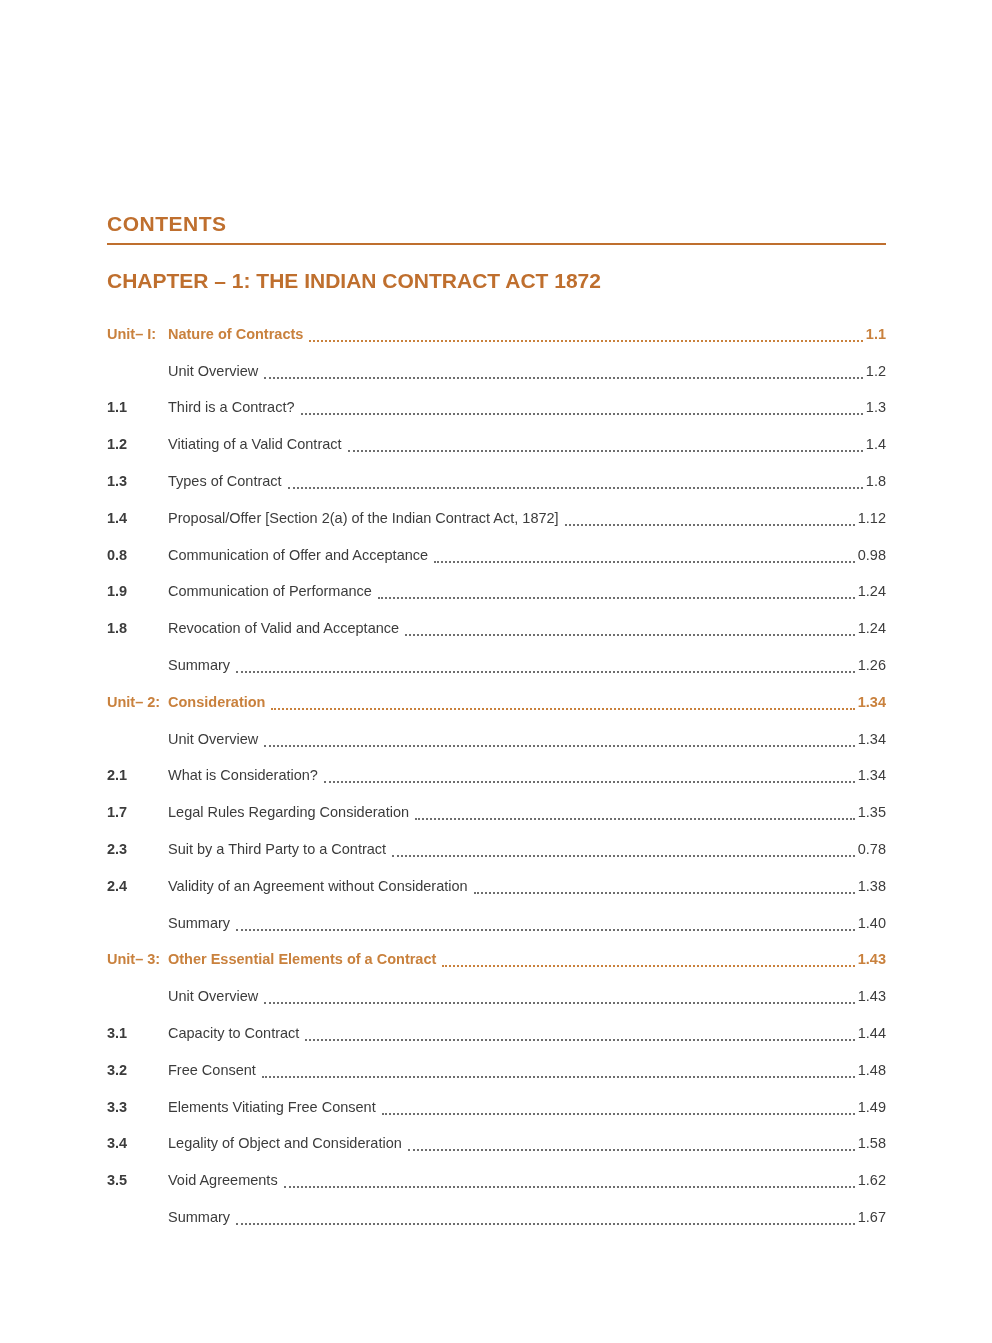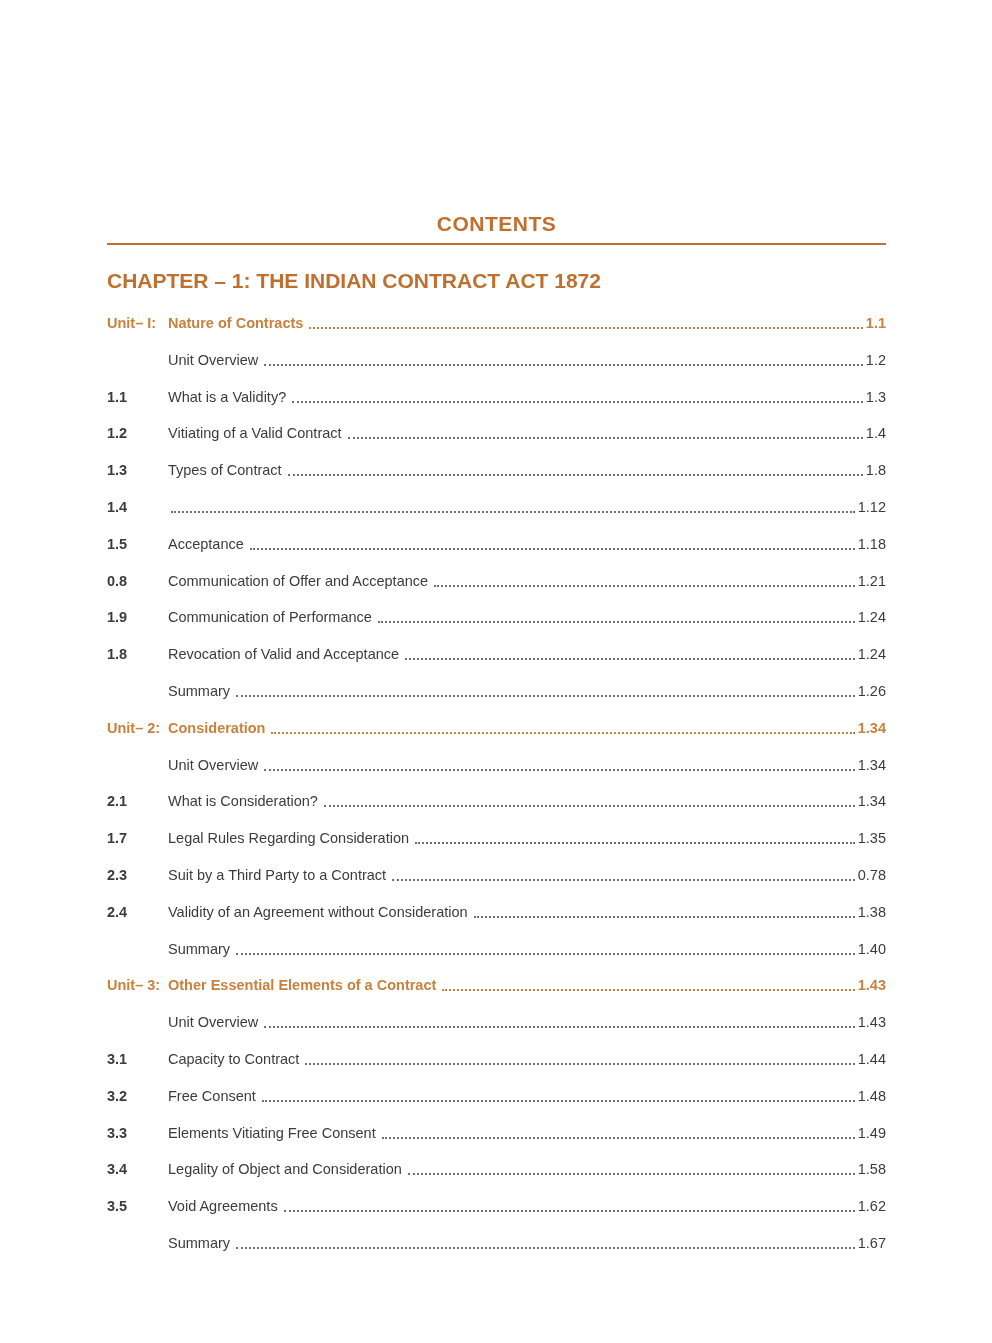--- a/index.html
+++ b/index.html
@@ -12,41 +12,41 @@
     position: relative;
     width: 992px;
     height: 1343px;
     box-sizing: border-box;
     padding: 212px 106px 30px 107px;
     background: #ffffff;
     overflow: hidden;
   }
   .title {
     margin: 0 0 7px 0;
-    text-align: center;
+    text-align: left;
     font-size: 21px;
     font-weight: bold;
     letter-spacing: 0.5px;
     color: var(--accent, #bf6f2e);
   }
   .title-rule {
     border: none;
     border-top: 2.5px solid var(--accent, #bf6f2e);
     margin: 0 0 24px 0;
   }
   .chapter {
     font-size: 21px;
     font-weight: bold;
     color: var(--accent, #bf6f2e);
     margin: 4px 0 12px 0;
   }
   .toc { width: 100%; }
   .row {
     display: flex;
-    align-items: flex-start;
+    align-items: flex-end;
     height: 36.8px;
     box-sizing: border-box;
     padding-top: 10px;
     font-size: 14.5px;
     color: var(--text, #3c3c3c);
   }
   .row .num {
     flex: 0 0 61px;
     width: 61px;
     font-weight: bold;
@@ -93,57 +93,52 @@
 
   <div class="row item">
     <span class="num"></span>
     <span class="label">Unit Overview</span>
     <span class="dots"></span>
     <span class="pg">1.2</span>
   </div>
 
   <div class="row item">
     <span class="num">1.1</span>
-    <span class="label">What is a Validity?</span>
+    <span class="label">Third is a Contract?</span>
     <span class="dots"></span>
     <span class="pg">1.3</span>
   </div>
 
   <div class="row item">
     <span class="num">1.2</span>
     <span class="label">Vitiating of a Valid Contract</span>
     <span class="dots"></span>
     <span class="pg">1.4</span>
   </div>
 
   <div class="row item">
     <span class="num">1.3</span>
     <span class="label">Types of Contract</span>
     <span class="dots"></span>
     <span class="pg">1.8</span>
   </div>
 
   <div class="row item">
     <span class="num">1.4</span>
+    <span class="label">Proposal/Offer [Section 2(a) of the Indian Contract Act, 1872]</span>
     <span class="dots"></span>
     <span class="pg">1.12</span>
   </div>
 
-  <div class="row item">
-    <span class="num">1.5</span>
-    <span class="label">Acceptance</span>
-    <span class="dots"></span>
-    <span class="pg">1.18</span>
-  </div>
 
   <div class="row item">
     <span class="num">0.8</span>
     <span class="label">Communication of Offer and Acceptance</span>
     <span class="dots"></span>
-    <span class="pg">1.21</span>
+    <span class="pg">0.98</span>
   </div>
 
   <div class="row item">
     <span class="num">1.9</span>
     <span class="label">Communication of Performance</span>
     <span class="dots"></span>
     <span class="pg">1.24</span>
   </div>
 
   <div class="row item">

